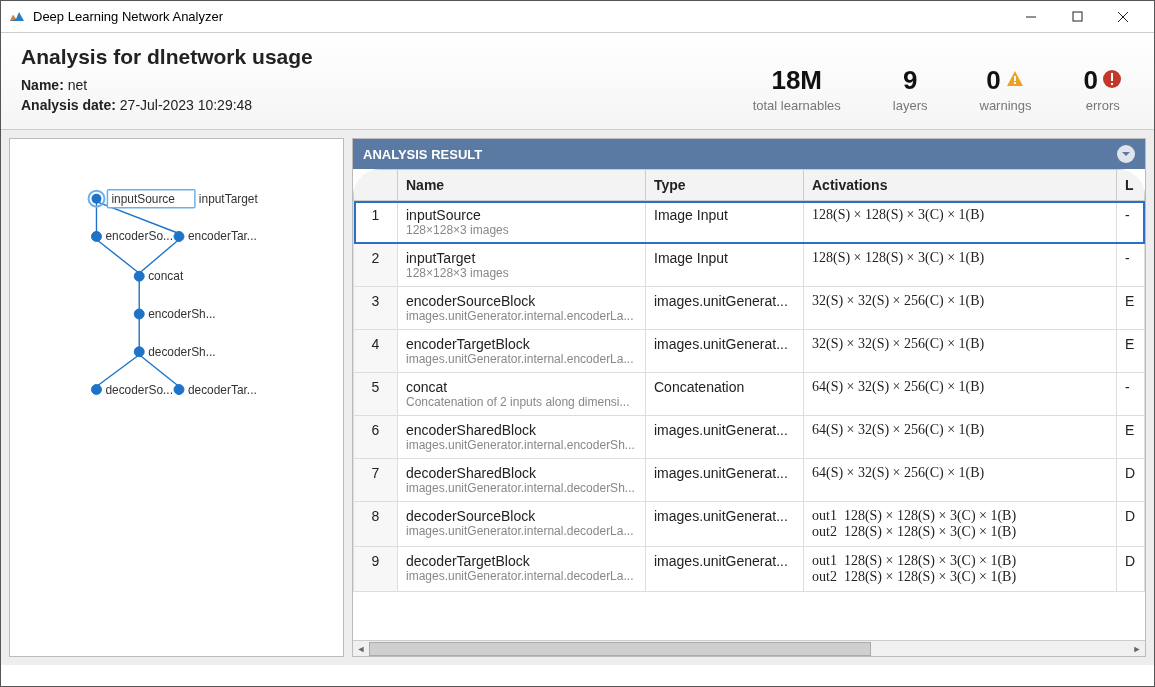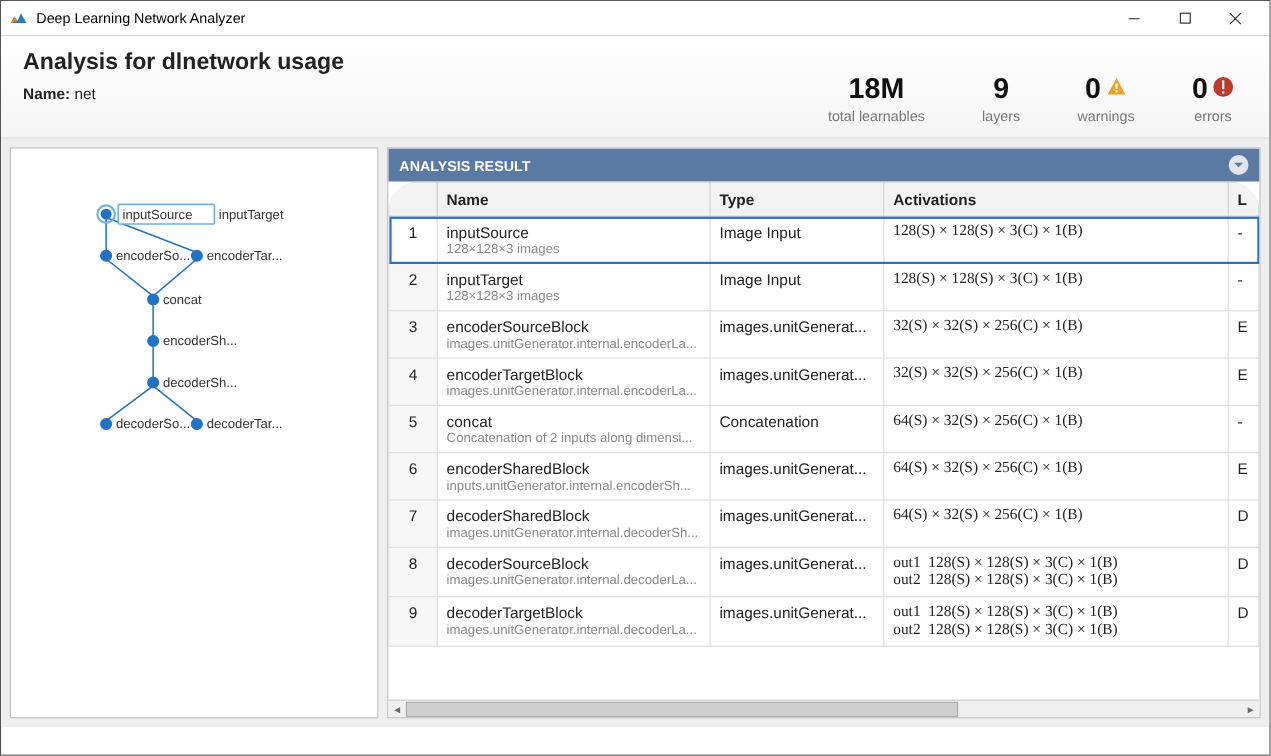--- a/index.html
+++ b/index.html
@@ -165,20 +165,24 @@
     </div>
   </div>
 </div>
 
 <div class="header">
   <div class="header-left">
     <h1>Analysis for dlnetwork usage</h1>
     <div class="meta">
       <b>Name:</b>
       <span>net</span>
+    </div>
+    <div class="meta">
+      <b>Analysis date:</b>
+      <span>27-Jul-2023 10:29:48</span>
     </div>
   </div>
   <div class="header-stats">
     <div class="stat">
       <div class="num">18M</div>
       <div class="lbl">total learnables</div>
     </div>
     <div class="stat">
       <div class="num">9</div>
       <div class="lbl">layers</div>
@@ -330,21 +334,21 @@
                 <div class="layer-sub">Concatenation of 2 inputs along dimensi...</div>
               </td>
               <td>Concatenation</td>
               <td class="col-act">64(S) × 32(S) × 256(C) × 1(B)</td>
               <td>-</td>
             </tr>
             <tr>
               <td class="col-idx">6</td>
               <td class="col-name">
                 <div class="layer-name">encoderSharedBlock</div>
-                <div class="layer-sub">inputs.unitGenerator.internal.encoderSh...</div>
+                <div class="layer-sub">images.unitGenerator.internal.encoderSh...</div>
               </td>
               <td>images.unitGenerat...</td>
               <td class="col-act">64(S) × 32(S) × 256(C) × 1(B)</td>
               <td>E</td>
             </tr>
             <tr>
               <td class="col-idx">7</td>
               <td class="col-name">
                 <div class="layer-name">decoderSharedBlock</div>
                 <div class="layer-sub">images.unitGenerator.internal.decoderSh...</div>

